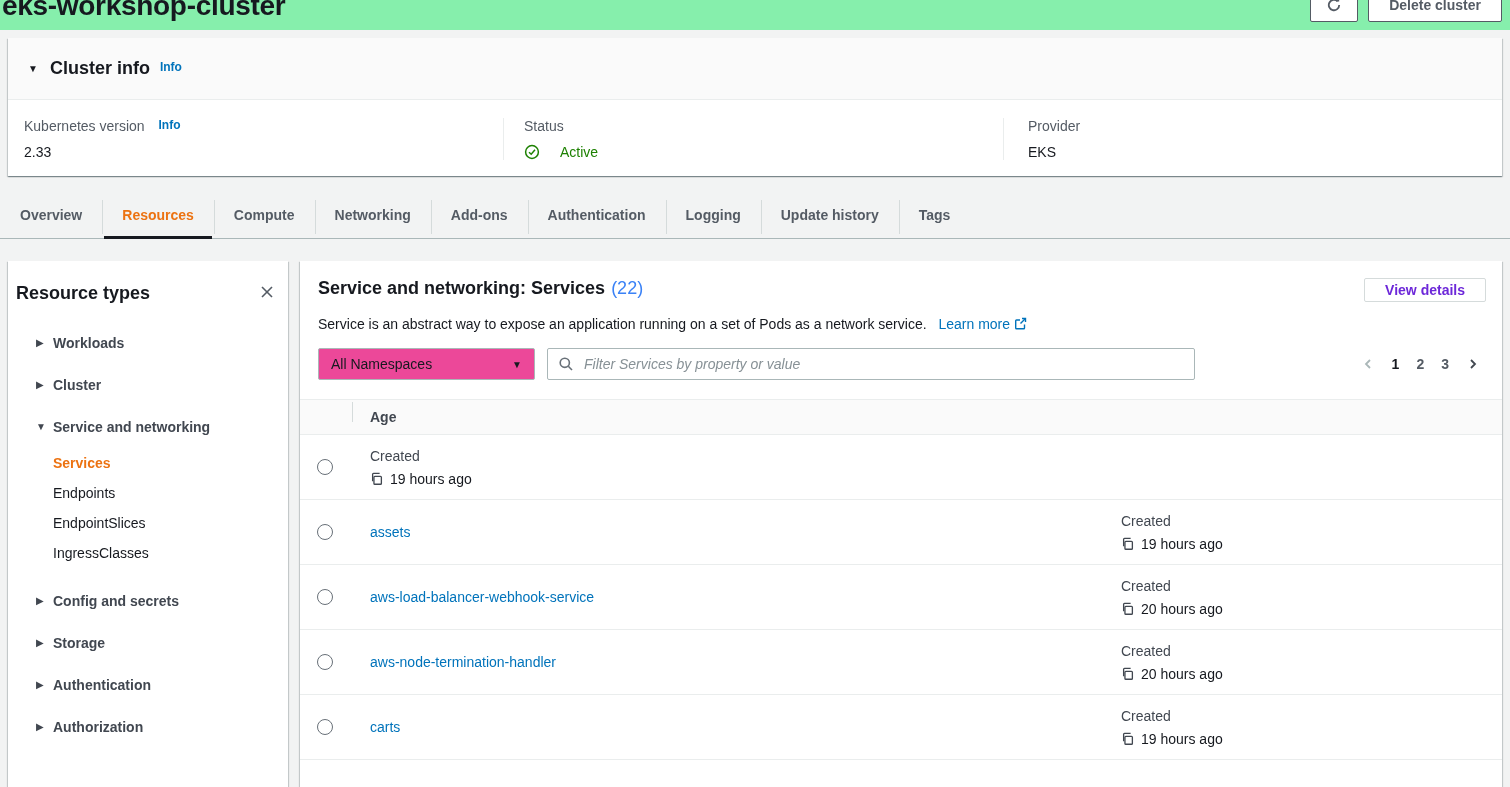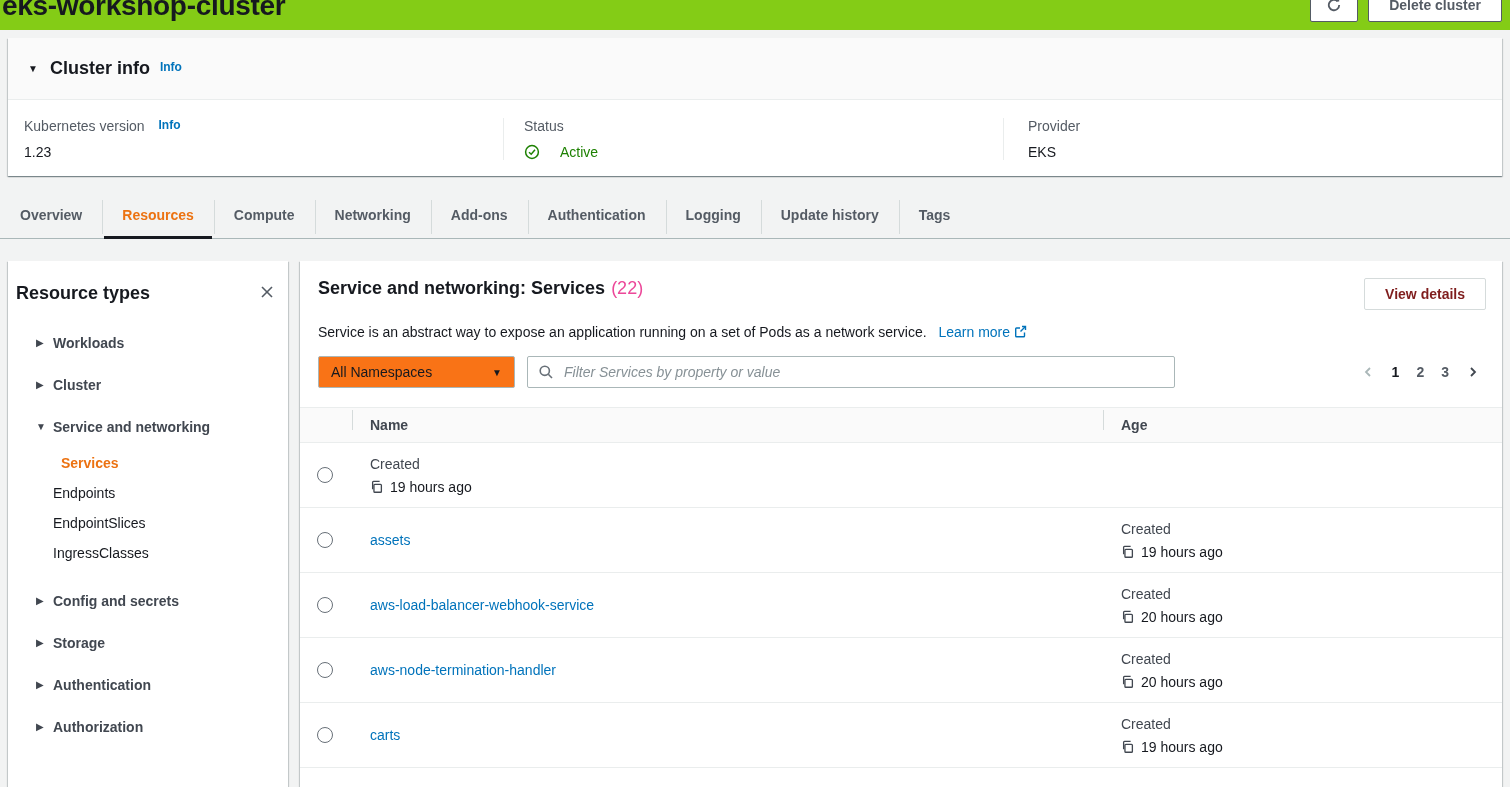--- a/index.html
+++ b/index.html
@@ -1,20 +1,20 @@
 <!DOCTYPE html>
 <html><head>
 <meta charset="utf-8">
 <style>
   html,body{margin:0;padding:0;}
   body{font-family:"Liberation Sans","DejaVu Sans",sans-serif;background:#f2f3f3;}
   .screen{position:relative;width:1510px;height:787px;overflow:hidden;background:#f2f3f3;}
 
   
-  .top{position:relative;height:30px;background:#84cc16;}
+  .top{position:relative;height:30px;background:#86efac;}
   .page-title{position:absolute;left:2px;top:-10px;font-size:28px;font-weight:700;color:#16191f;letter-spacing:-.3px;white-space:nowrap;}
   .top-actions{position:absolute;right:8px;top:-12px;display:flex;gap:10px;}
   .btn{box-sizing:border-box;height:34px;background:#fff;border:1px solid #545b64;border-radius:2px;color:#545b64;font-weight:700;font-size:14px;display:flex;align-items:center;justify-content:center;cursor:pointer;font-family:inherit;}
   .btn-icon{width:48px;}
   .btn-delete{padding:0 20px;}
 
   
   .card{background:#fff;box-shadow:0 1px 1px 0 rgba(0,28,36,.3),1px 1px 1px 0 rgba(0,28,36,.15),-1px 1px 1px 0 rgba(0,28,36,.15);}
   .cluster-card{margin:8px 8px 0;}
   .ci-header{height:61px;display:flex;align-items:center;padding-left:20px;border-bottom:1px solid #eaeded;background:#fafafa;}
@@ -45,34 +45,34 @@
 
   
   .sb-head{display:flex;justify-content:space-between;align-items:flex-start;padding:22px 12px 0 8px;}
   .sb-title{font-size:18px;font-weight:700;color:#16191f;}
   .close-btn{cursor:pointer;padding:2px;line-height:0;}
   .sb-list{margin-top:18px;}
   .sb-group{display:flex;align-items:center;padding:11px 0 11px 28px;font-size:14px;font-weight:700;color:#414750;cursor:pointer;line-height:20px;}
   .sb-group .caret{width:9px;margin-right:8px;color:#414750;}
   .sb-sub-list{margin-bottom:12px;}
   .sb-sub{padding:5px 0 5px 45px;font-size:14px;color:#16191f;line-height:20px;cursor:pointer;}
-  .sb-sub.selected{color:#ec7211;font-weight:700;margin-left:8px;}
+  .sb-sub.selected{color:#ec7211;font-weight:700;}
 
   
   .main-head{display:flex;justify-content:space-between;align-items:flex-start;padding:17px 16px 0 18px;}
   .mh-title{font-size:18px;font-weight:700;color:#16191f;}
-  .mh-count{color:#ec4899;font-weight:400;margin-left:6px;}
-  .btn-disabled{box-sizing:border-box;height:32px;padding:0 20px;background:#fff;border:1px solid #d5dbdb;border-radius:2px;color:#7f1d1d;font-weight:700;font-size:14px;display:flex;align-items:center;font-family:inherit;}
+  .mh-count{color:#3b82f6;font-weight:400;margin-left:6px;}
+  .btn-disabled{box-sizing:border-box;height:24px;padding:0 20px;background:#fff;border:1px solid #d5dbdb;border-radius:2px;color:#6d28d9;font-weight:700;font-size:14px;display:flex;align-items:center;font-family:inherit;}
   .desc{padding:12px 20px 0 18px;font-size:14px;color:#16191f;line-height:20px;}
   .learn-more{color:#0073bb;text-decoration:none;margin-left:8px;cursor:pointer;}
   .ext-icon{margin-left:4px;position:relative;top:1px;}
 
   
   .controls{display:flex;align-items:center;padding:14px 22px 0 18px;}
-  .ns-select{box-sizing:border-box;width:197px;height:32px;border:1px solid #aab7b8;border-radius:2px;background:#f97316;display:flex;align-items:center;justify-content:space-between;padding:0 12px;font-size:14px;color:#16191f;cursor:pointer;}
+  .ns-select{box-sizing:border-box;width:217px;height:32px;border:1px solid #aab7b8;border-radius:2px;background:#ec4899;display:flex;align-items:center;justify-content:space-between;padding:0 12px;font-size:14px;color:#16191f;cursor:pointer;}
   .ns-select .arrow{font-size:10px;color:#16191f;}
   .searchbox{box-sizing:border-box;margin-left:12px;width:648px;height:32px;border:1px solid #aab7b8;border-radius:2px;background:#fff;display:flex;align-items:center;padding:0 10px;}
   .searchbox input{border:none;outline:none;flex:1;font-size:14px;margin-left:8px;color:#16191f;font-family:inherit;background:transparent;}
   .searchbox input::placeholder{color:#879196;font-style:italic;}
   .pager{margin-left:auto;display:flex;align-items:center;gap:17px;font-size:14px;font-weight:700;color:#545b64;}
   .pg-num{cursor:pointer;}
   .pg-num.current{color:#16191f;}
   .pg-chev{line-height:0;cursor:pointer;}
 
   
@@ -114,21 +114,21 @@
       <span class="caret">▼</span>
       <span class="ci-title">Cluster info</span>
       <a class="info-link">Info</a>
     </div>
     <div class="ci-body">
       <div class="ci-col c1">
         <div class="ci-label">
           <span>Kubernetes version</span>
           <a class="info-link">Info</a>
         </div>
-        <div class="ci-value">1.23</div>
+        <div class="ci-value">2.33</div>
       </div>
       <div class="ci-col c2">
         <div class="ci-label">Status</div>
         <div class="ci-value status-active">
           <span style="line-height:0;">
             <svg width="16" height="16" viewBox="0 0 16 16" fill="none" stroke="#1d8102" stroke-width="1.5">
               <circle cx="8" cy="8" r="6.4"></circle>
               <polyline points="5,8.2 7.2,10.2 11,5.8"></polyline>
             </svg>
           </span>
@@ -247,21 +247,20 @@
             <svg width="14" height="14" viewBox="0 0 14 14" fill="none" stroke="#414750" stroke-width="1.8">
                 <polyline points="5,3 9,7 5,11"></polyline>
               </svg>
           </span>
         </div>
       </div>
 
       <div class="table">
         <div class="thead">
           <div class="col-sel"></div>
-          <div class="col-name">Name</div>
           <div class="col-age">Age</div>
         </div>
 
         <div class="trow">
           <div class="col-sel">
               <span class="radio"></span>
             </div>
           <div class="col-age">
               <div class="age-cell">
             <div class="created">Created</div>

